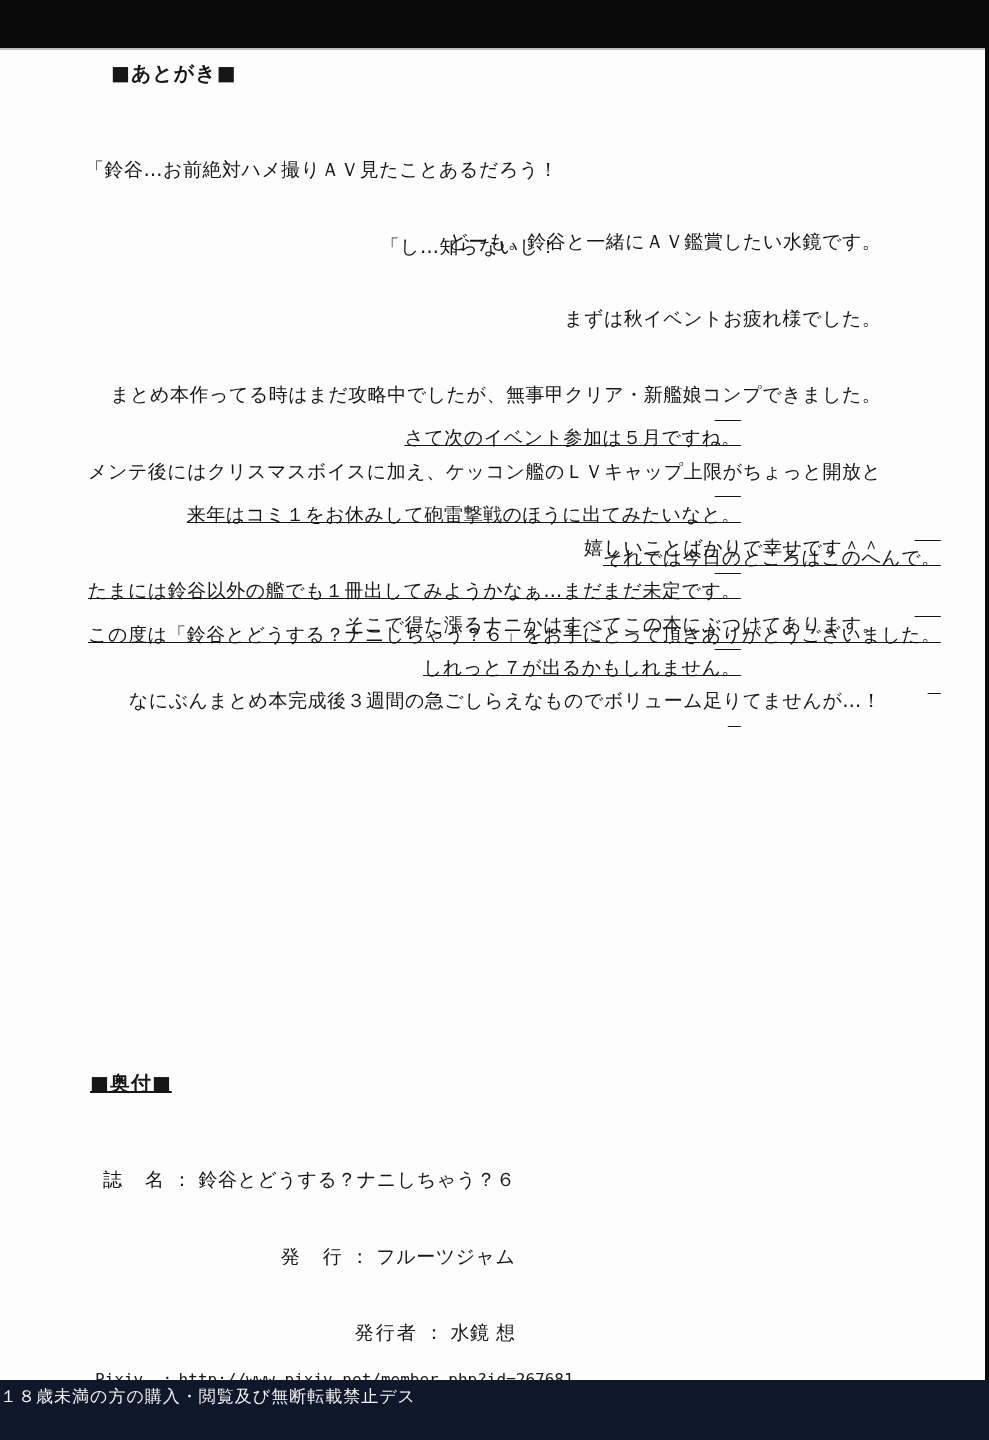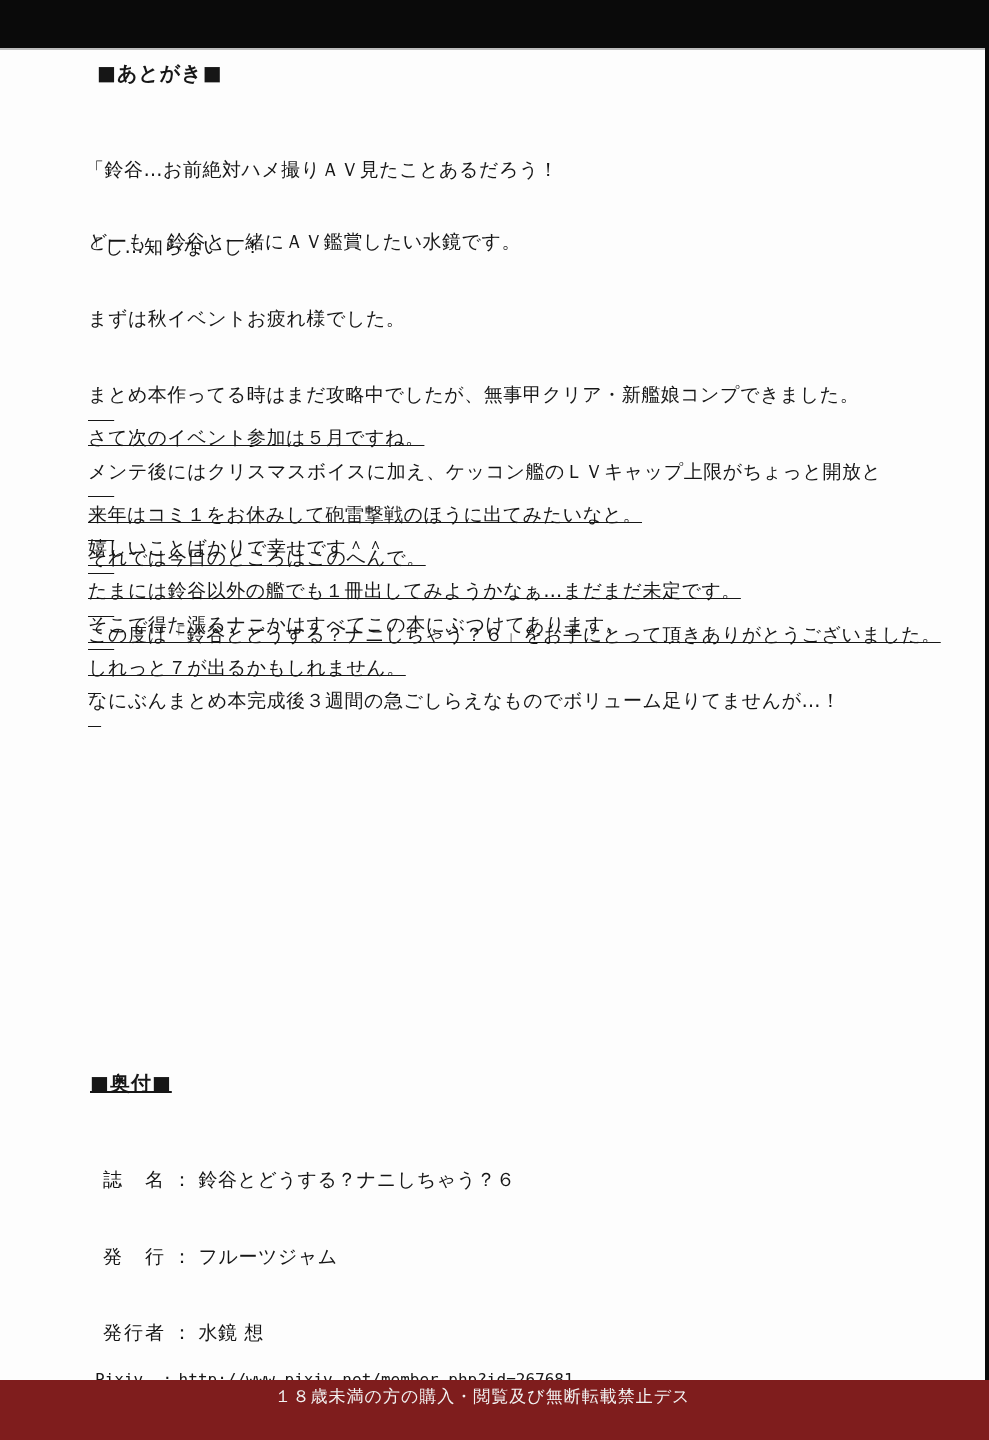--- a/index.html
+++ b/index.html
@@ -22,43 +22,44 @@
     border-bottom: 2px solid #bdbdbd;
   }
   .right-bar {
     position: absolute; right: 0; top: 0;
     width: 4px; height: 1440px;
     background: #0a0a0a;
   }
   .footer-bar {
     position: absolute; left: 0; top: 1380px;
     width: 989px; height: 60px;
-    background: #7f1d1d;
+    background: #0f172a;
     color: #f2f2f2;
-    text-align: center;
+    text-align: left;
     box-sizing: border-box;
     padding: 5px 24px 0 0;
     font-size: 17px;
     letter-spacing: 1px;
   }
   .heading {
     position: absolute;
     font-size: 20px;
     font-weight: bold;
     letter-spacing: 1px;
     white-space: pre;
   }
-  .afterword-heading { left: 97px; top: 60px; }
+  .afterword-heading { left: 111px; top: 60px; }
   .colophon-heading  { left: 90px; top: 1070px; text-decoration: underline; }
   .block {
     position: absolute;
     font-size: 19px;
     line-height: 25.5px;
     white-space: pre;
     letter-spacing: 0.5px;
+    text-align: right;
   }
   .dialogue { left: 85px; top: 106px; }
   .para-1   { left: 88px; top: 178px; }
   .para-2   { left: 88px; top: 374px; text-decoration: underline; }
   .para-3   { left: 88px; top: 494px; text-decoration: underline; }
   .colophon-entries { left: 95px; top: 1116px; line-height: 25.5px; }
   .colophon-links   { left: 95px; top: 1308px; line-height: 28px; }
   .entry-label { font-size: 19px; letter-spacing: 2px; margin-left: 8px; }
   .entry-sep   { font-size: 19px; }
   .entry-value { font-size: 19px; }

